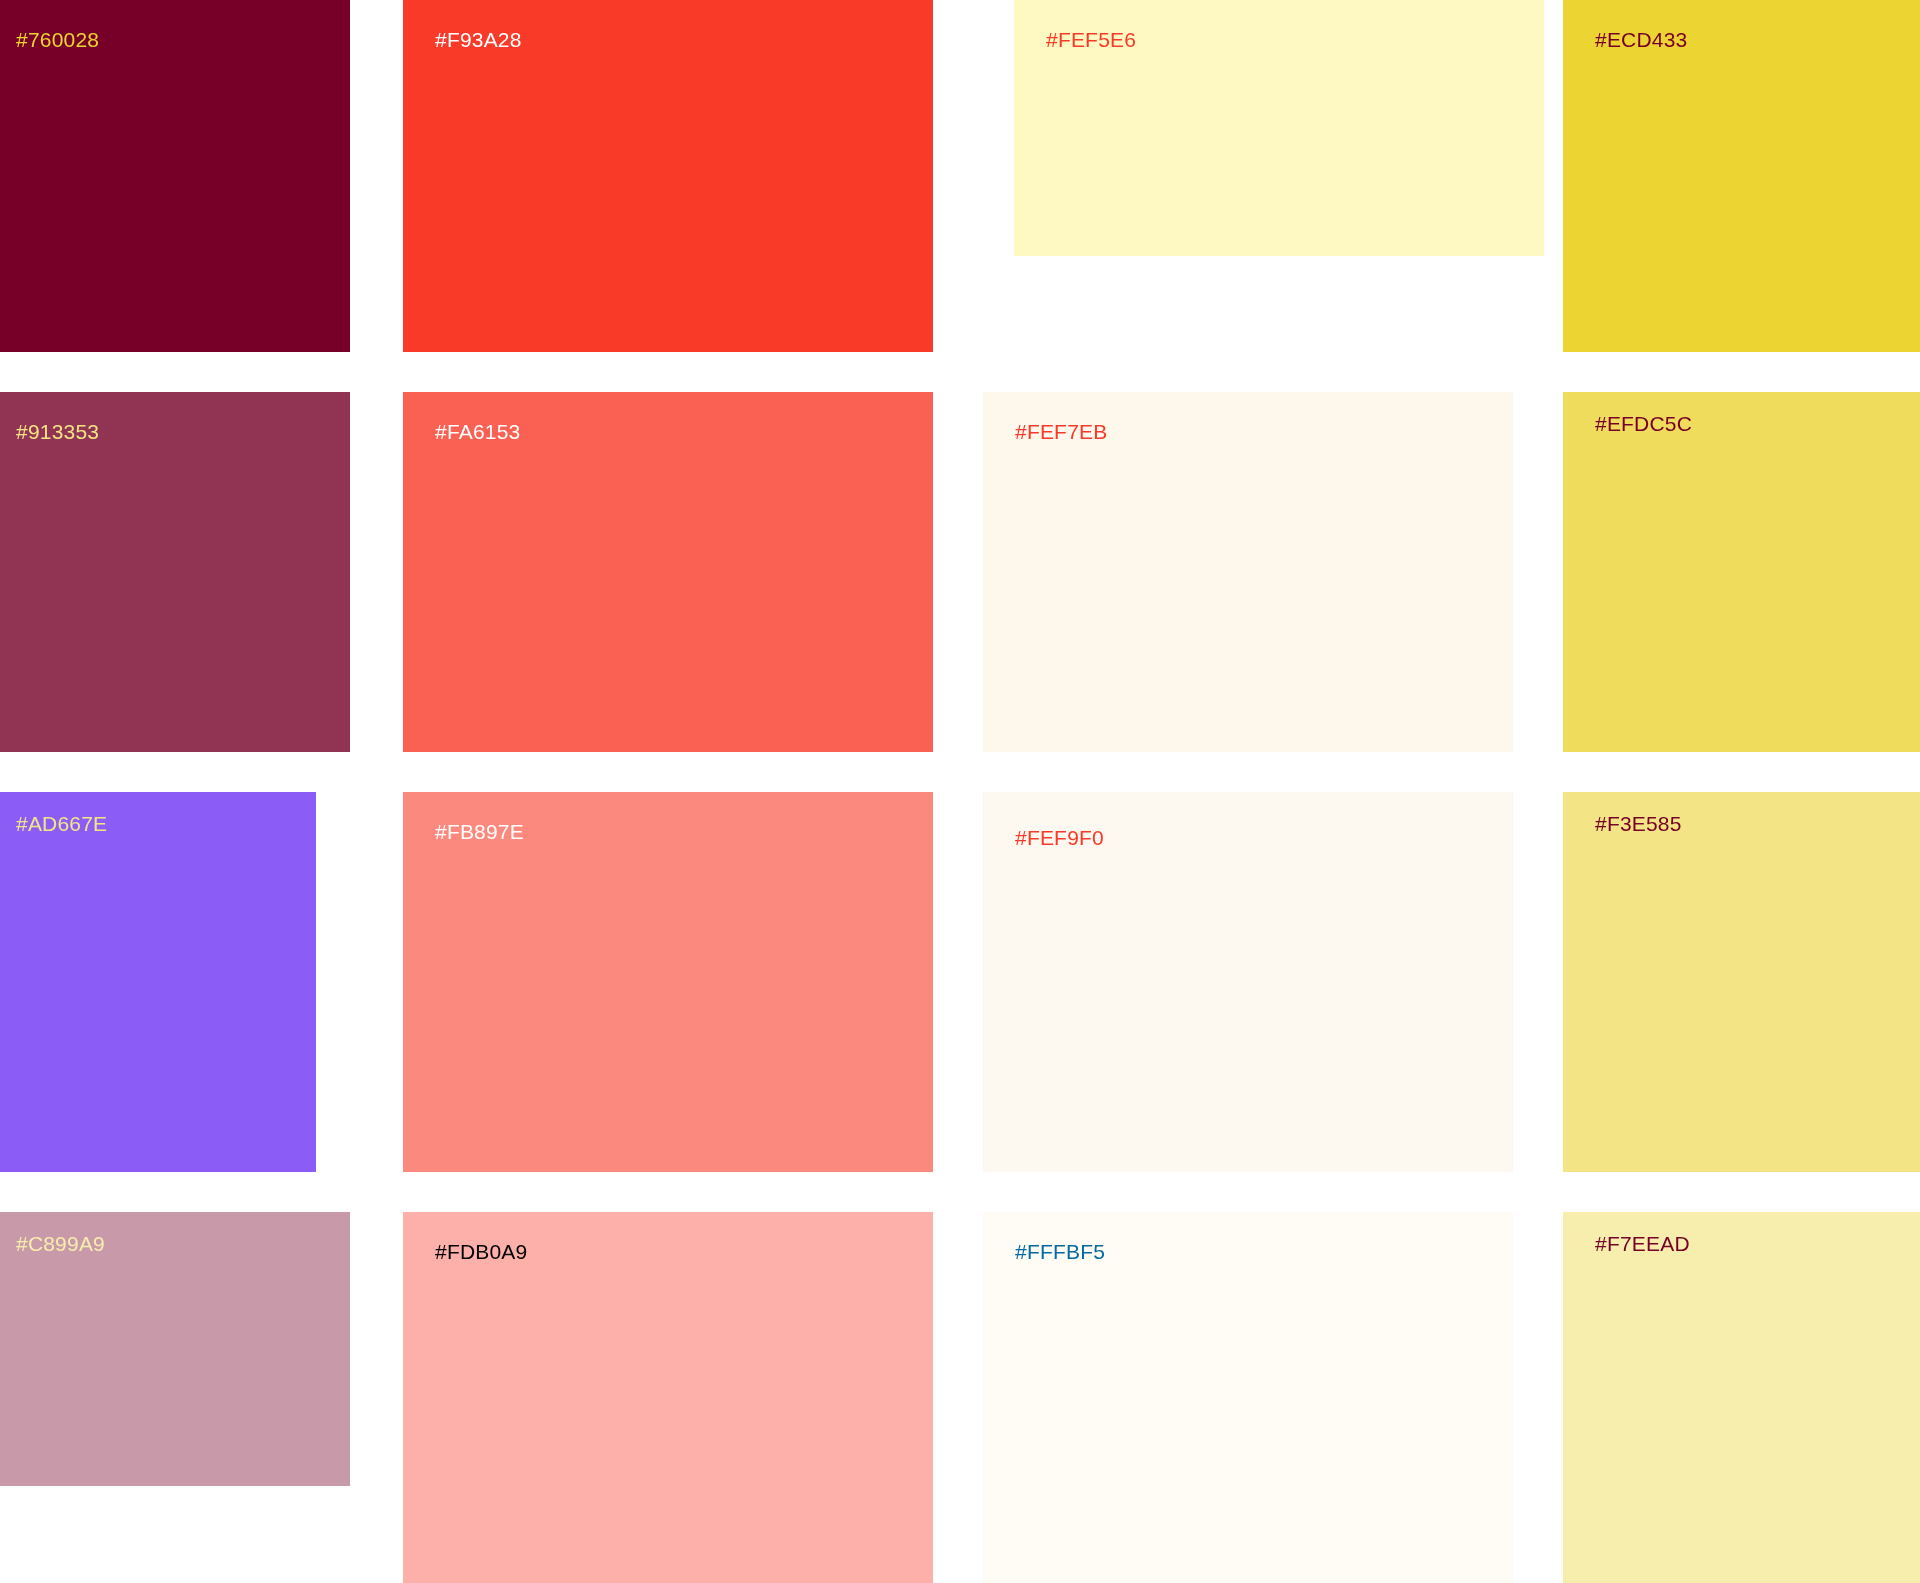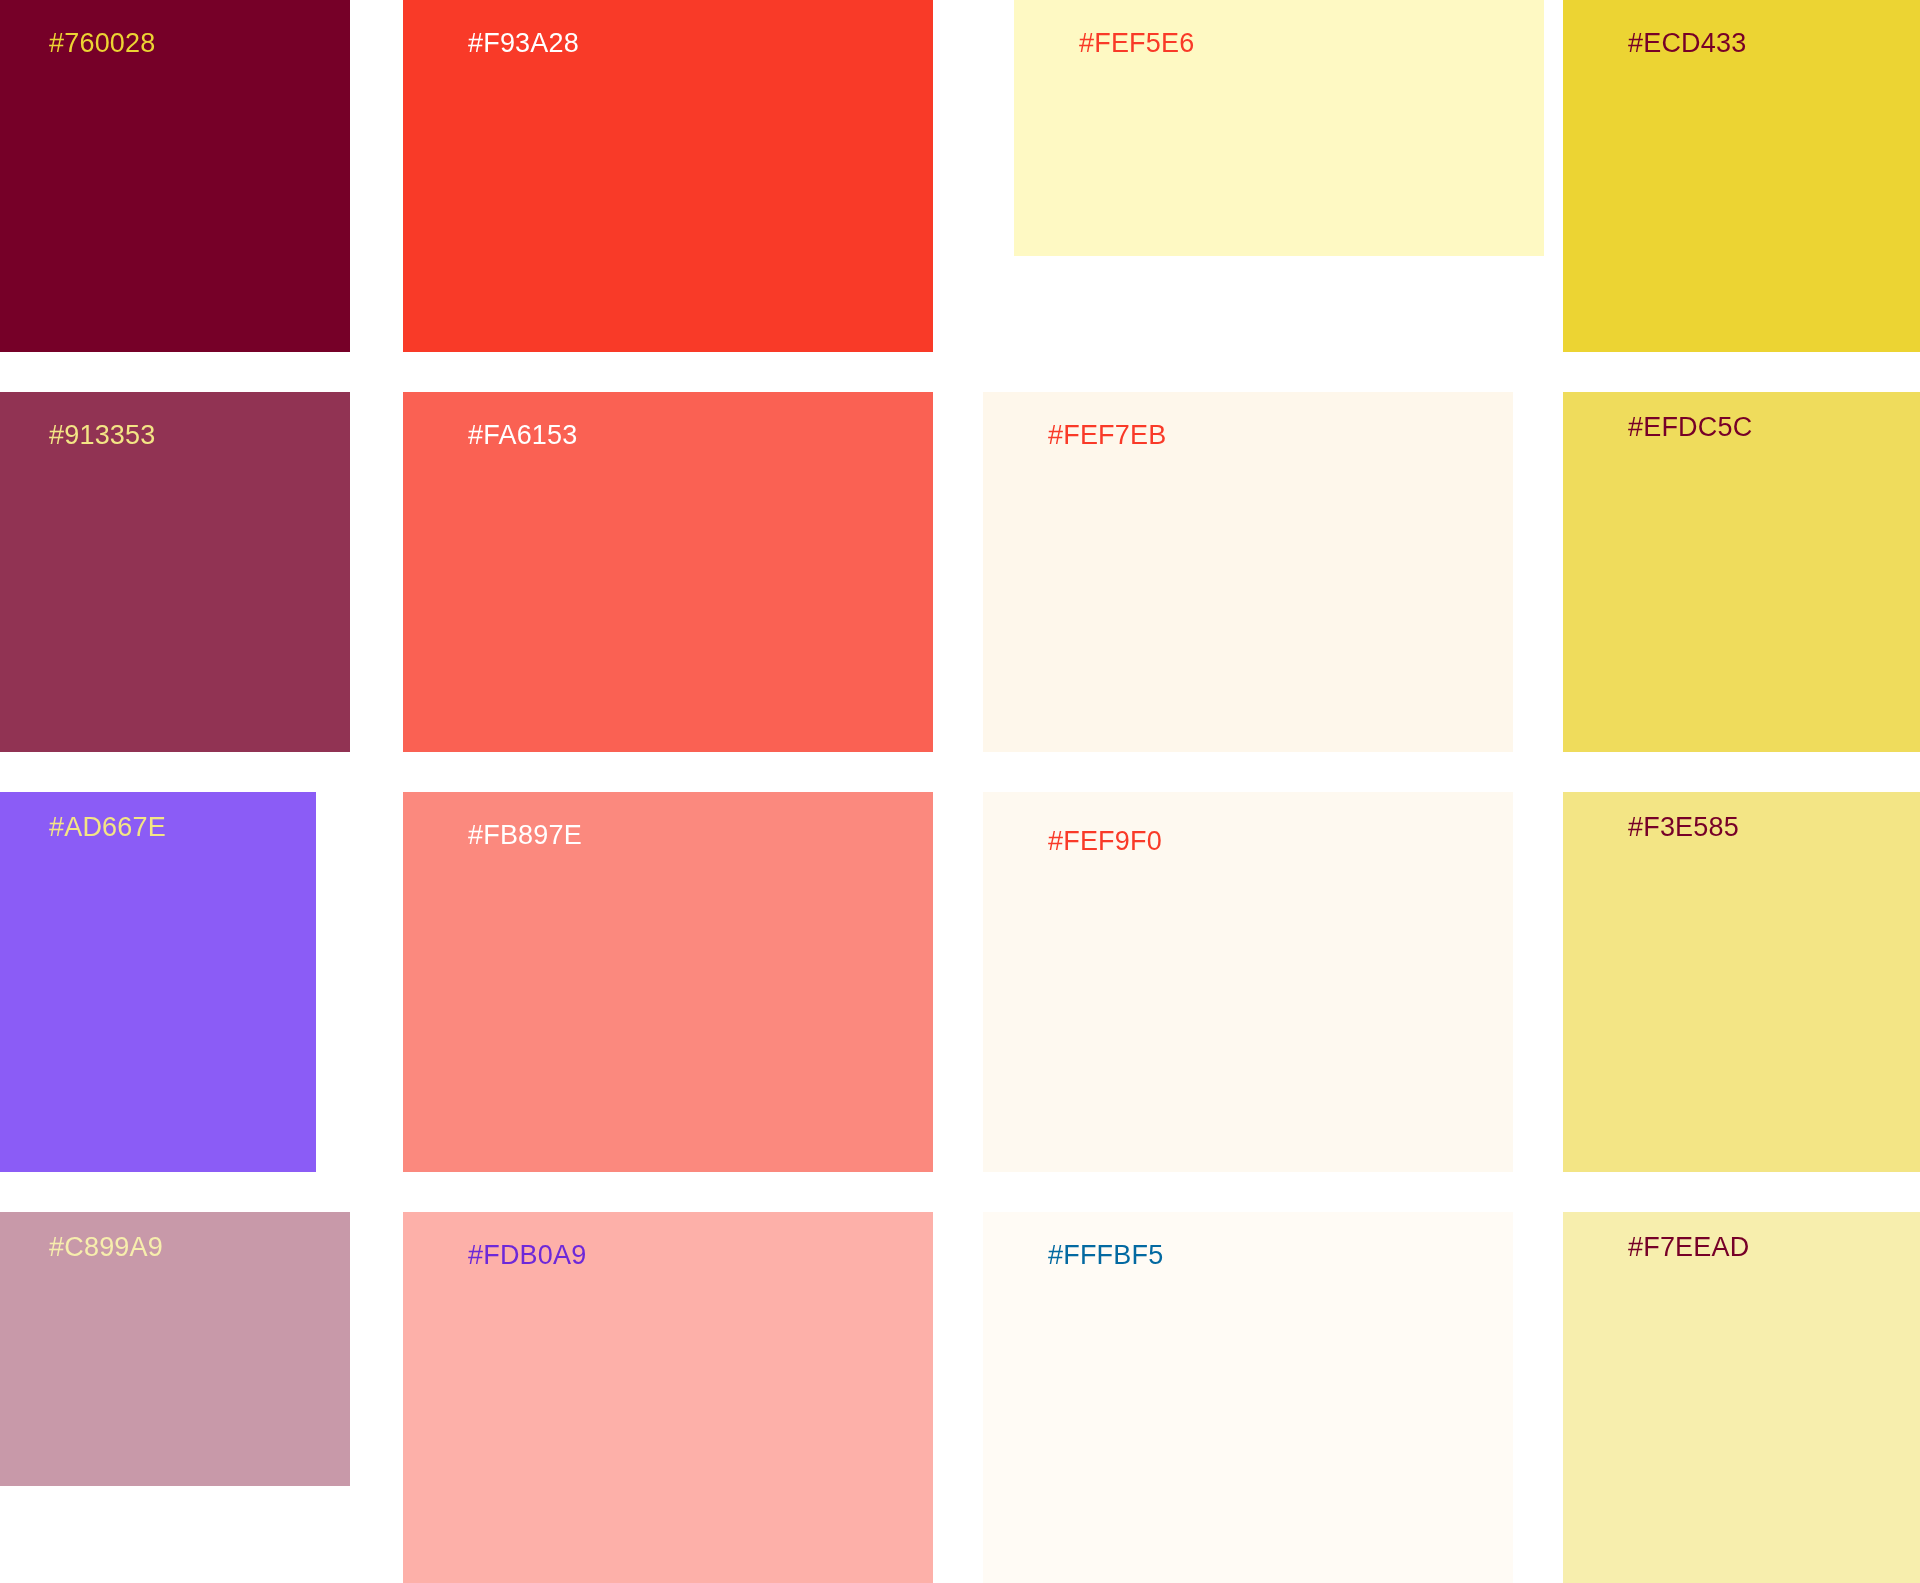--- a/index.html
+++ b/index.html
@@ -17,26 +17,25 @@
     position: relative;
     width: 1920px;
     height: 1583px;
   }
   .swatch {
     position: absolute;
     box-sizing: border-box;
   }
   .swatch-label {
     position: absolute;
-    font-size: 27px;
+    font-size: 21px;
     font-weight: 400;
     letter-spacing: 0.2px;
     white-space: nowrap;
     font-family: "Liberation Sans", sans-serif;
-    margin-left: 33px;
   }
 </style>
 </head>
 <body style="background: rgb(255, 255, 255);">
 
 <div class="palette-grid">
     <div class="swatch" style="left: 0px; top: 0px; width: 350px; height: 352px; background: rgb(118, 0, 40);">
       <span class="swatch-label" style="left: 16px; top: 28px; color: rgb(236, 212, 51);">#760028</span>
     </div>
     <div class="swatch" style="left: 403px; top: 0px; width: 530px; height: 352px; background: rgb(249, 58, 40);">
@@ -69,21 +68,21 @@
     <div class="swatch" style="left: 983px; top: 792px; width: 530px; height: 380px; background: rgb(254, 249, 240);">
       <span class="swatch-label" style="left: 32px; top: 34px; color: rgb(249, 58, 40);">#FEF9F0</span>
     </div>
     <div class="swatch" style="left: 1563px; top: 792px; width: 357px; height: 380px; background: rgb(243, 229, 133);">
       <span class="swatch-label" style="left: 32px; top: 20px; color: rgb(118, 0, 40);">#F3E585</span>
     </div>
     <div class="swatch" style="left: 0px; top: 1212px; width: 350px; height: 274px; background: rgb(200, 153, 169);">
       <span class="swatch-label" style="left: 16px; top: 20px; color: rgb(247, 238, 173);">#C899A9</span>
     </div>
     <div class="swatch" style="left: 403px; top: 1212px; width: 530px; height: 371px; background: rgb(253, 176, 169);">
-      <span class="swatch-label" style="left: 32px; top: 28px; color: #6d28d9;">#FDB0A9</span>
+      <span class="swatch-label" style="left: 32px; top: 28px; color: #000000;">#FDB0A9</span>
     </div>
     <div class="swatch" style="left: 983px; top: 1212px; width: 530px; height: 371px; background: rgb(255, 251, 245);">
       <span class="swatch-label" style="left: 32px; top: 28px; color: #0369a1;">#FFFBF5</span>
     </div>
     <div class="swatch" style="left: 1563px; top: 1212px; width: 357px; height: 371px; background: rgb(247, 238, 173);">
       <span class="swatch-label" style="left: 32px; top: 20px; color: rgb(118, 0, 40);">#F7EEAD</span>
     </div>
   </div>
 
 </body></html>

